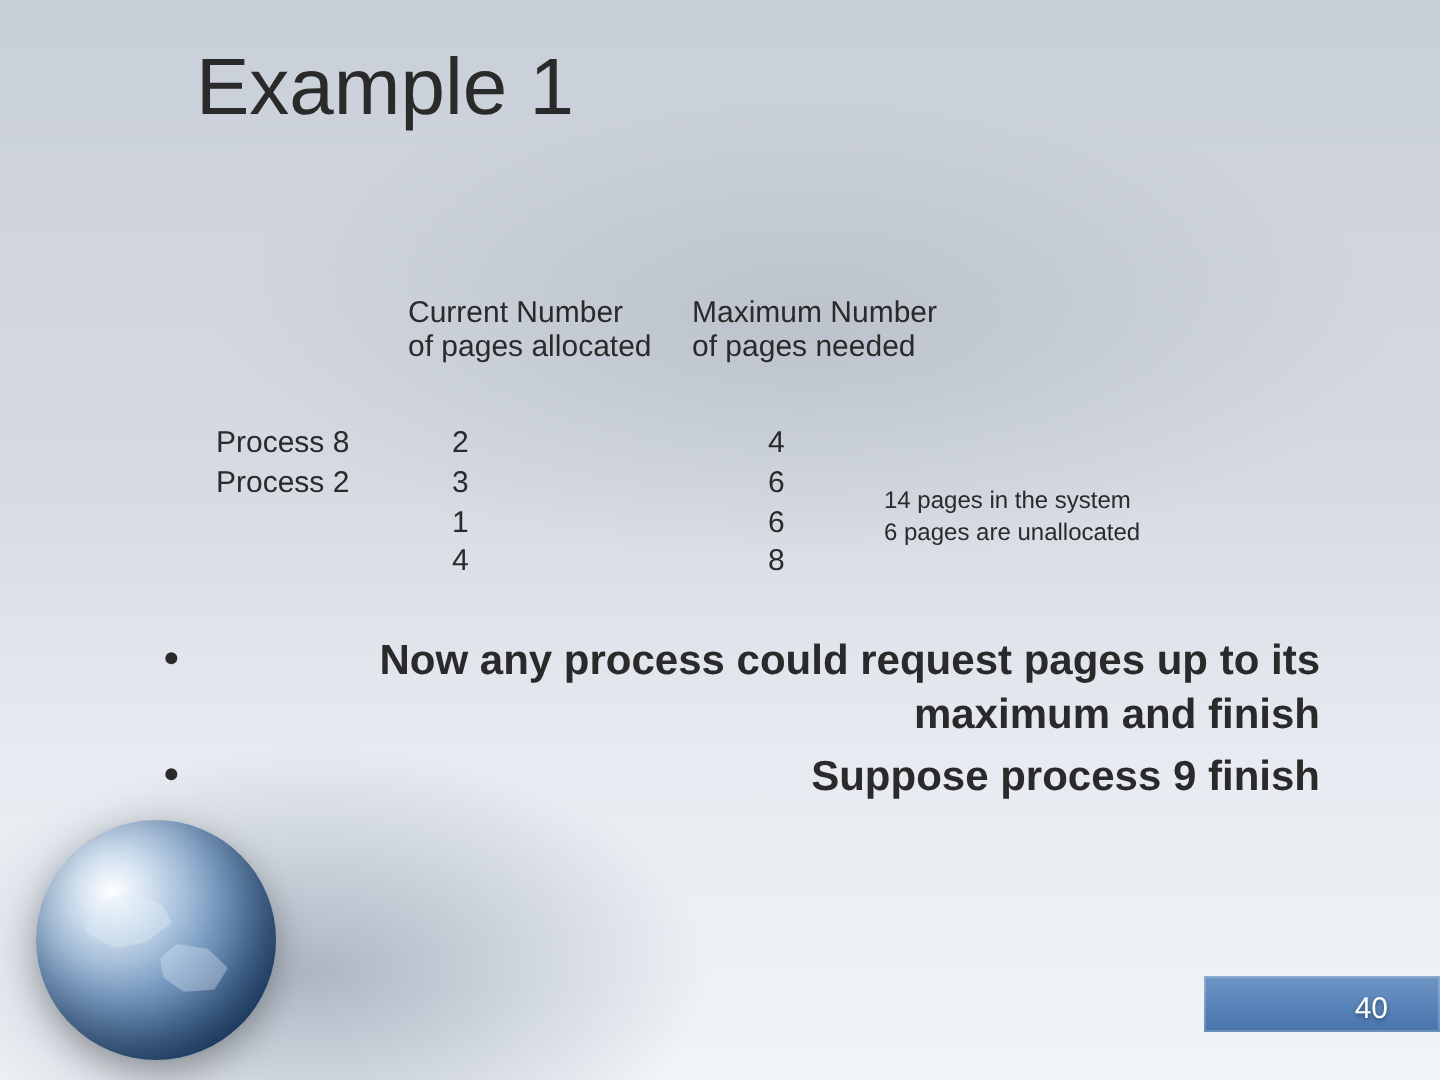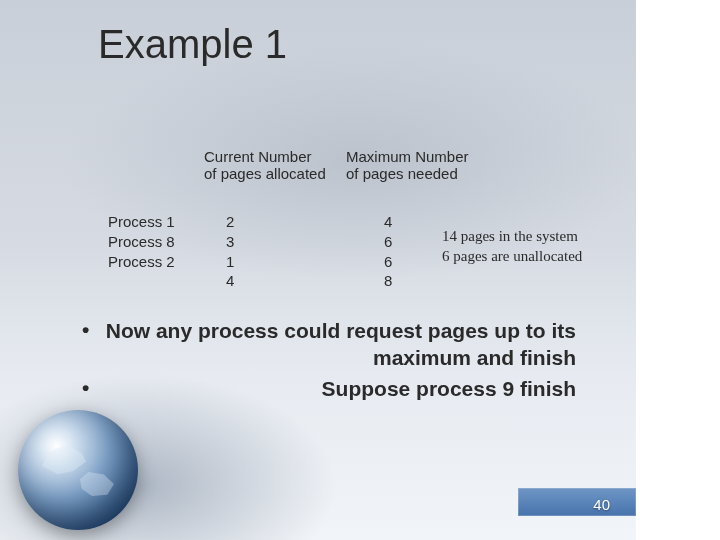--- a/index.html
+++ b/index.html
@@ -5,21 +5,21 @@
   html, body {
     margin: 0;
     padding: 0;
     width: 720px;
     height: 540px;
     overflow: hidden;
     font-family: Arial, Helvetica, sans-serif;
   }
   .slide {
     position: relative;
-    width: 636px;
+    width: 720px;
     height: 540px;
     background:
       radial-gradient(ellipse 420px 170px at 56% 30%, rgba(170,178,188,0.55), rgba(205,210,217,0.0) 70%),
       radial-gradient(ellipse 280px 160px at 22% 90%, rgba(120,135,155,0.55), rgba(200,207,216,0.0) 70%),
       linear-gradient(180deg, #c9cfd8 0%, #d6dbe3 45%, #e7ebf1 70%, #f1f4f8 100%);
     color: #222;
   }
   .globe {
     position: absolute;
     left: 18px;
@@ -71,25 +71,24 @@
     font-size: 15px;
     line-height: 1.32;
     color: #2a2a2a;
   }
   .col-proc { left: 108px; width: 90px; }
   .col-cur  { left: 226px; width: 30px; text-align: left; }
   .col-max  { left: 384px; width: 30px; text-align: left; }
   .notes {
     position: absolute;
     left: 442px;
-    top: 226px;
-    font-size: 15px;
+    top: 242px;
+    font-size: 12px;
     line-height: 1.35;
     color: #2a2a2a;
-    font-family: Liberation Serif, serif;
   }
   .bullets {
     position: absolute;
     left: 82px;
     top: 318px;
     right: 60px;
     font-size: 21px;
     font-weight: 700;
     color: #2a2a2a;
   }
@@ -133,21 +132,20 @@
 <div class="slide">
 
   <div class="title">Example 1</div>
 
   <div class="headers hdr2">Maximum Number
 of pages needed</div>
   <div class="headers hdr1">Current Number
 of pages allocated</div>
 
   <div class="tbl col-proc">
-    <div>Process 1</div>
     <div>Process 8</div>
     <div>Process 2</div>
   </div>
   <div class="tbl col-cur">
     <div>2</div>
     <div>3</div>
     <div>1</div>
     <div>4</div>
   </div>
   <div class="tbl col-max">

